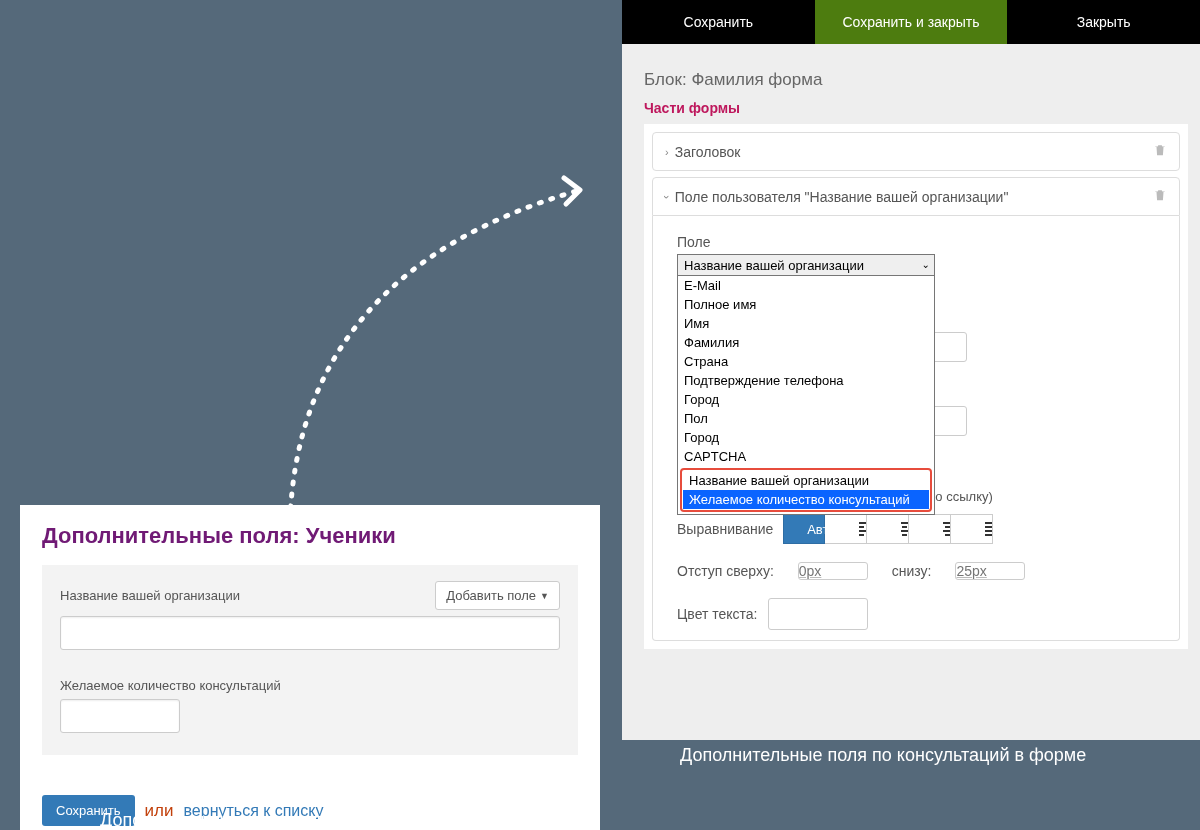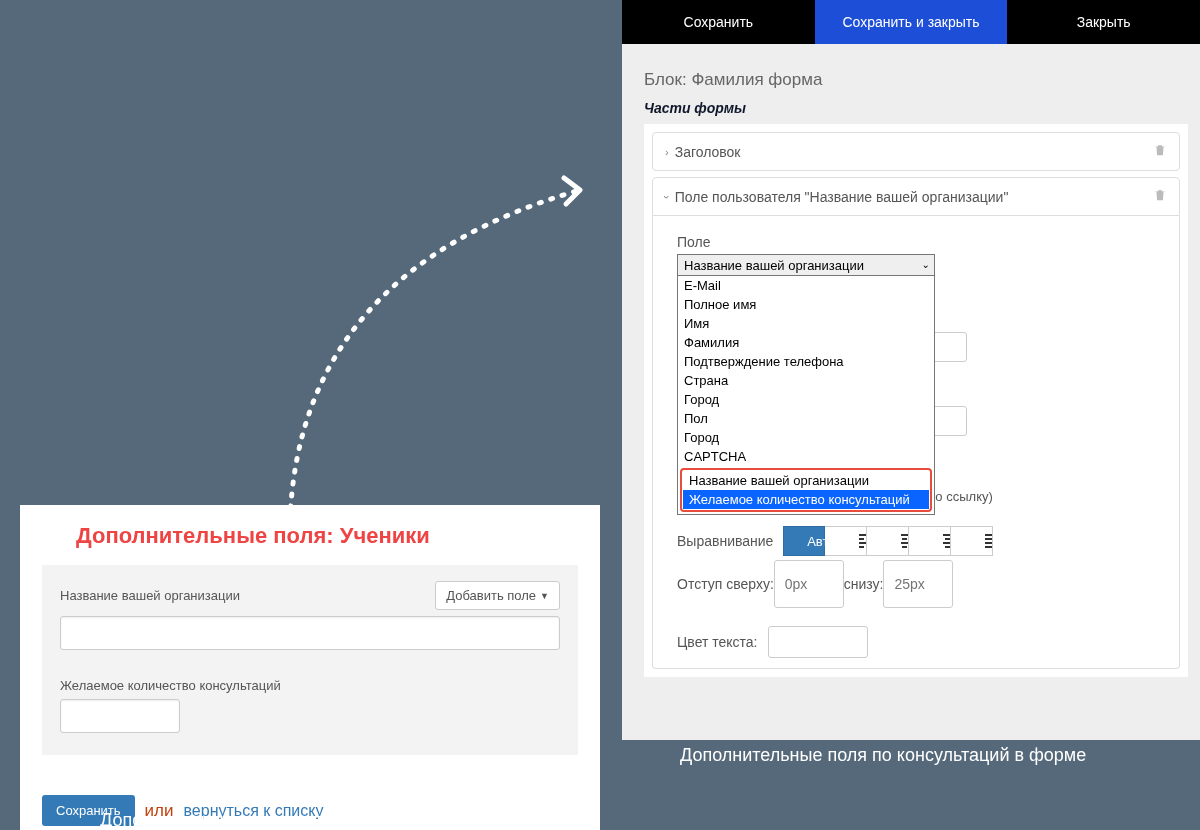--- a/index.html
+++ b/index.html
@@ -1,44 +1,44 @@
 <!DOCTYPE html>
 <html><head>
 <meta charset="utf-8">
 <style>
   * { box-sizing: border-box; margin: 0; padding: 0; }
   body { width: 1200px; height: 830px; background: #55697a; font-family: Arial, Helvetica, sans-serif; position: relative; overflow: hidden; }
 
   
   .left-panel { position: absolute; left: 20px; top: 505px; width: 580px; background: #fff; padding: 18px 22px 22px 22px; }
-  .left-title { font-size: 22px; font-weight: 700; color: #ef4444; margin-bottom: 16px; margin-left: 34px; }
+  .left-title { font-size: 22px; font-weight: 700; color: #701a75; margin-bottom: 16px; }
   .left-gray { background: #f3f3f3; padding: 16px 18px 22px 18px; position: relative; }
   .left-gray .row1 { display: flex; justify-content: space-between; align-items: center; margin-bottom: 6px; }
   .field-label { font-size: 13px; color: #555; }
   .add-btn { border: 1px solid #ccc; background: #fff; font-size: 13px; color: #555; padding: 6px 10px; border-radius: 3px; cursor: pointer; display: inline-flex; align-items: center; gap: 4px; }
   .add-btn .caret { font-size: 9px; }
   .text-input { width: 100%; height: 34px; border: 1px solid #ccc; border-radius: 3px; padding: 0 8px; font-size: 13px; box-shadow: inset 0 1px 2px rgba(0,0,0,0.07); }
   .small-input { width: 120px; }
   .gap { height: 28px; }
   .save-row { margin-top: 40px; display: flex; align-items: center; gap: 10px; }
   .save-btn { background: #337ab7; color: #fff; border: none; padding: 8px 14px; font-size: 13px; border-radius: 3px; cursor: pointer; }
   .or-text { font-size: 17px; color: #c2410c; }
   .link { color: #337ab7; text-decoration: none; font-size: 16px; cursor: pointer; }
 
   .caption { position: absolute; color: #fff; font-size: 18px; }
 
   
   .right-panel { position: absolute; left: 622px; top: 0; width: 578px; height: 740px; background: #eeeeee; overflow: hidden; }
   .topbar { display: flex; height: 44px; }
   .topbar .tbtn { flex: 1; display: flex; align-items: center; justify-content: center; color: #fff; font-size: 14px; cursor: pointer; }
   .tbtn.black { background: #000; }
-  .tbtn.orange { background: #1d4ed8; }
+  .tbtn.orange { background: #4d7c0f; }
 
   .block-title { font-size: 17px; color: #666; margin: 26px 0 10px 22px; }
-  .parts-label { font-size: 14px; font-weight: 700; color: #0f172a; margin: 0 0 8px 22px; font-style: italic; }
+  .parts-label { font-size: 14px; font-weight: 700; color: #be185d; margin: 0 0 8px 22px; }
 
   .white-box { background: #fff; margin: 0 12px 0 22px; padding: 8px; }
 
   .panel-head { border: 1px solid #ddd; border-radius: 4px; padding: 10px 12px; font-size: 14px; color: #555; display: flex; align-items: center; justify-content: space-between; margin-bottom: 6px; cursor: pointer; }
   .panel-head .left { display: flex; align-items: center; gap: 6px; }
   .chev { font-size: 11px; color: #888; }
   .trash { color: #bbb; cursor: pointer; }
   .trash svg { width: 14px; height: 14px; }
 
   .panel-body { border: 1px solid #ddd; border-top: none; border-radius: 0 0 4px 4px; padding: 18px 24px 10px 24px; font-size: 14px; color: #555; }
@@ -53,37 +53,37 @@
   .dropdown .opt.group-sel { background: #fff; }
   .dropdown .opt.highlighted { background: #0a64ff; color: #fff; }
   .dropdown .red-box { border: 2px solid #e74c3c; border-radius: 4px; margin: 2px; padding: 1px; }
 
   .behind-input { width: 290px; height: 30px; border: 1px solid #ccc; border-radius: 3px; margin-top: 56px; }
   .behind-input2 { width: 290px; height: 30px; border: 1px solid #ccc; border-radius: 3px; margin-top: 44px; }
 
   .cb-row { display: flex; align-items: center; gap: 6px; margin-top: 10px; font-size: 13px; color: #777; }
   .cb-row input { width: 14px; height: 14px; }
 
-  .align-row { display: flex; align-items: center; gap: 10px; margin-top: 22px; }
+  .align-row { display: flex; align-items: center; gap: 10px; margin-top: 10px; }
   .align-row .lbl2 { font-size: 14px; color: #555; }
   .btn-group { display: flex; }
   .btn-group .b { border: 1px solid #ccc; width: 42px; height: 30px; display: flex; align-items: center; justify-content: center; background: #fff; cursor: pointer; font-size: 14px; color: #333; padding-left: 34px; }
   .btn-group .b + .b { border-left: none; }
   .btn-group .b.active { background: #337ab7; color: #fff; border-color: #2e6da4; font-size: 13px; }
   .hamb { display: inline-block; width: 16px; }
   .hamb span { display: block; height: 2px; background: #333; margin: 2px 0; }
   .hamb.left span:nth-child(2) { width: 70%; }
   .hamb.left span:nth-child(4) { width: 70%; }
   .hamb.center span:nth-child(2) { width: 70%; margin-left: auto; margin-right: auto; }
   .hamb.center span:nth-child(4) { width: 70%; margin-left: auto; margin-right: auto; }
   .hamb.right span:nth-child(2) { width: 70%; margin-left: auto; }
   .hamb.right span:nth-child(4) { width: 70%; margin-left: auto; }
 
-  .pad-row { display: flex; align-items: center; gap: 0; margin-top: 4px; font-size: 14px; color: #555; }
-  .pad-row .padinp { width: 70px; height: 48px; border: 1px solid #ccc; border-radius: 3px; text-align: left; padding-left: 10px; color: #bbb; font-size: 14px; }
+  .pad-row { display: flex; align-items: center; gap: 24px; margin-top: 18px; font-size: 14px; color: #555; }
+  .pad-row .padinp { width: 70px; height: 18px; border: 1px solid #ccc; border-radius: 3px; text-align: left; color: #bbb; font-size: 14px; text-decoration: underline; }
 
   .color-row { display: flex; align-items: center; gap: 10px; margin-top: 18px; font-size: 14px; color: #555; }
   .color-input { width: 100px; height: 32px; border: 1px solid #ccc; border-radius: 3px; }
 
   
   .arrow-svg { position: absolute; left: 260px; top: 140px; width: 360px; height: 400px; pointer-events: none; }
 </style>
 </head>
 <body>
 
@@ -159,22 +159,22 @@
       <div class="select-wrap">
         <button class="select-btn">
           <span>Название вашей организации</span>
           <span class="arrow">⌄</span>
         </button>
         <div class="dropdown">
           <div class="opt">E-Mail</div>
           <div class="opt">Полное имя</div>
           <div class="opt">Имя</div>
           <div class="opt">Фамилия</div>
+          <div class="opt">Страна</div>
           <div class="opt">Подтверждение телефона</div>
-          <div class="opt">Страна</div>
           <div class="opt">Город</div>
           <div class="opt">Пол</div>
           <div class="opt">Город</div>
           <div class="opt">CAPTCHA</div>
           <div class="red-box">
             <div class="opt group-sel">Название вашей организации</div>
             <div class="opt highlighted">Желаемое количество консультаций</div>
           </div>
         </div>
       </div>

